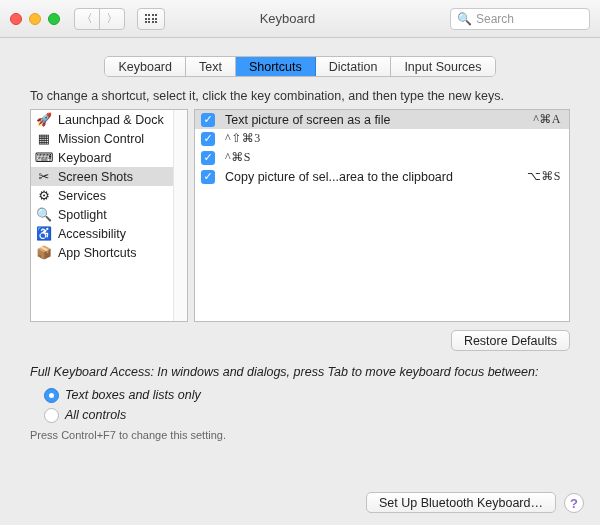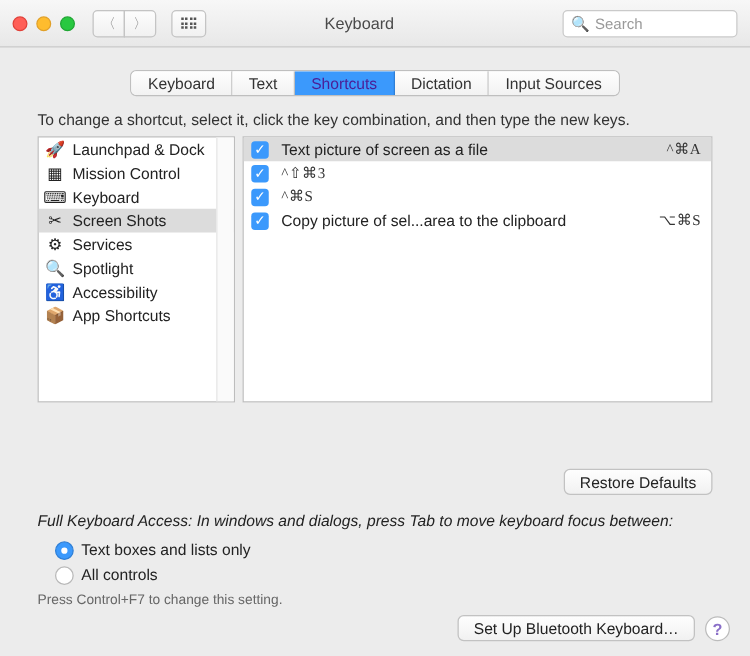--- a/index.html
+++ b/index.html
@@ -70,21 +70,21 @@
     padding: 2px 13px;
     font-size: 12.5px;
     border-right: 1px solid #bfbfbf;
     color: #333;
     display:flex; align-items:center;
     background: linear-gradient(#fefefe,#f2f2f2);
   }
   .tab:last-child { border-right: none; }
   .tab.active {
     background: #3b99fc;
-    color: #4c1d95;
+    color: #000000;
     border-right-color: #2f7fd6;
   }
   .content { padding: 0 30px; }
   .instruction { font-size: 12.5px; color: #333; margin-bottom: 6px; }
   .panes {
     display: flex;
     gap: 6px;
     height: 213px;
   }
   .pane {
@@ -120,33 +120,33 @@
   .chk {
     width: 14px; height: 14px;
     border-radius: 3px;
     background: #3b99fc;
     display:flex; align-items:center; justify-content:center;
     color:#fff; font-size: 11px;
     flex-shrink: 0;
   }
   .sc-label { flex: 1; white-space: nowrap; overflow: hidden; text-overflow: ellipsis; }
   .sc-keys { font-size: 12px; color:#333; font-family: -apple-system; letter-spacing: 0.5px; }
-  .restore-row { display:flex; justify-content:flex-end; padding: 8px 0 14px; margin-top: 45px; }
+  .restore-row { display:flex; justify-content:flex-end; padding: 8px 0 14px; }
   .btn {
     background: linear-gradient(#fefefe,#f1f1f1);
     border: 1px solid #c2c2c2;
     border-radius: 5px;
     padding: 2px 12px;
     font-size: 12.5px;
     color:#222;
     height: 21px;
     display:flex; align-items:center;
   }
   .fka { font-size: 12.5px; margin-bottom: 6px; font-style: italic; }
-  .radio-row { display:flex; align-items:center; gap: 6px; margin-left: 14px; height: 20px; font-size: 12.5px;}
+  .radio-row { display:flex; align-items:center; gap: 6px; margin-left: 14px; height: 20px; font-size: 12.5px; font-style: italic;}
   .radio {
     width: 15px; height: 15px; border-radius: 50%;
     border: 1px solid #b8b8b8;
     background:#fff;
     display:flex; align-items:center; justify-content:center;
   }
   .radio.checked { background:#3b99fc; border-color:#2f7fd6; }
   .radio.checked::after { content:""; width:5px; height:5px; border-radius:50%; background:#fff; }
   .hint { font-size: 11px; color:#666; margin-top: 4px; }
   .footer {

